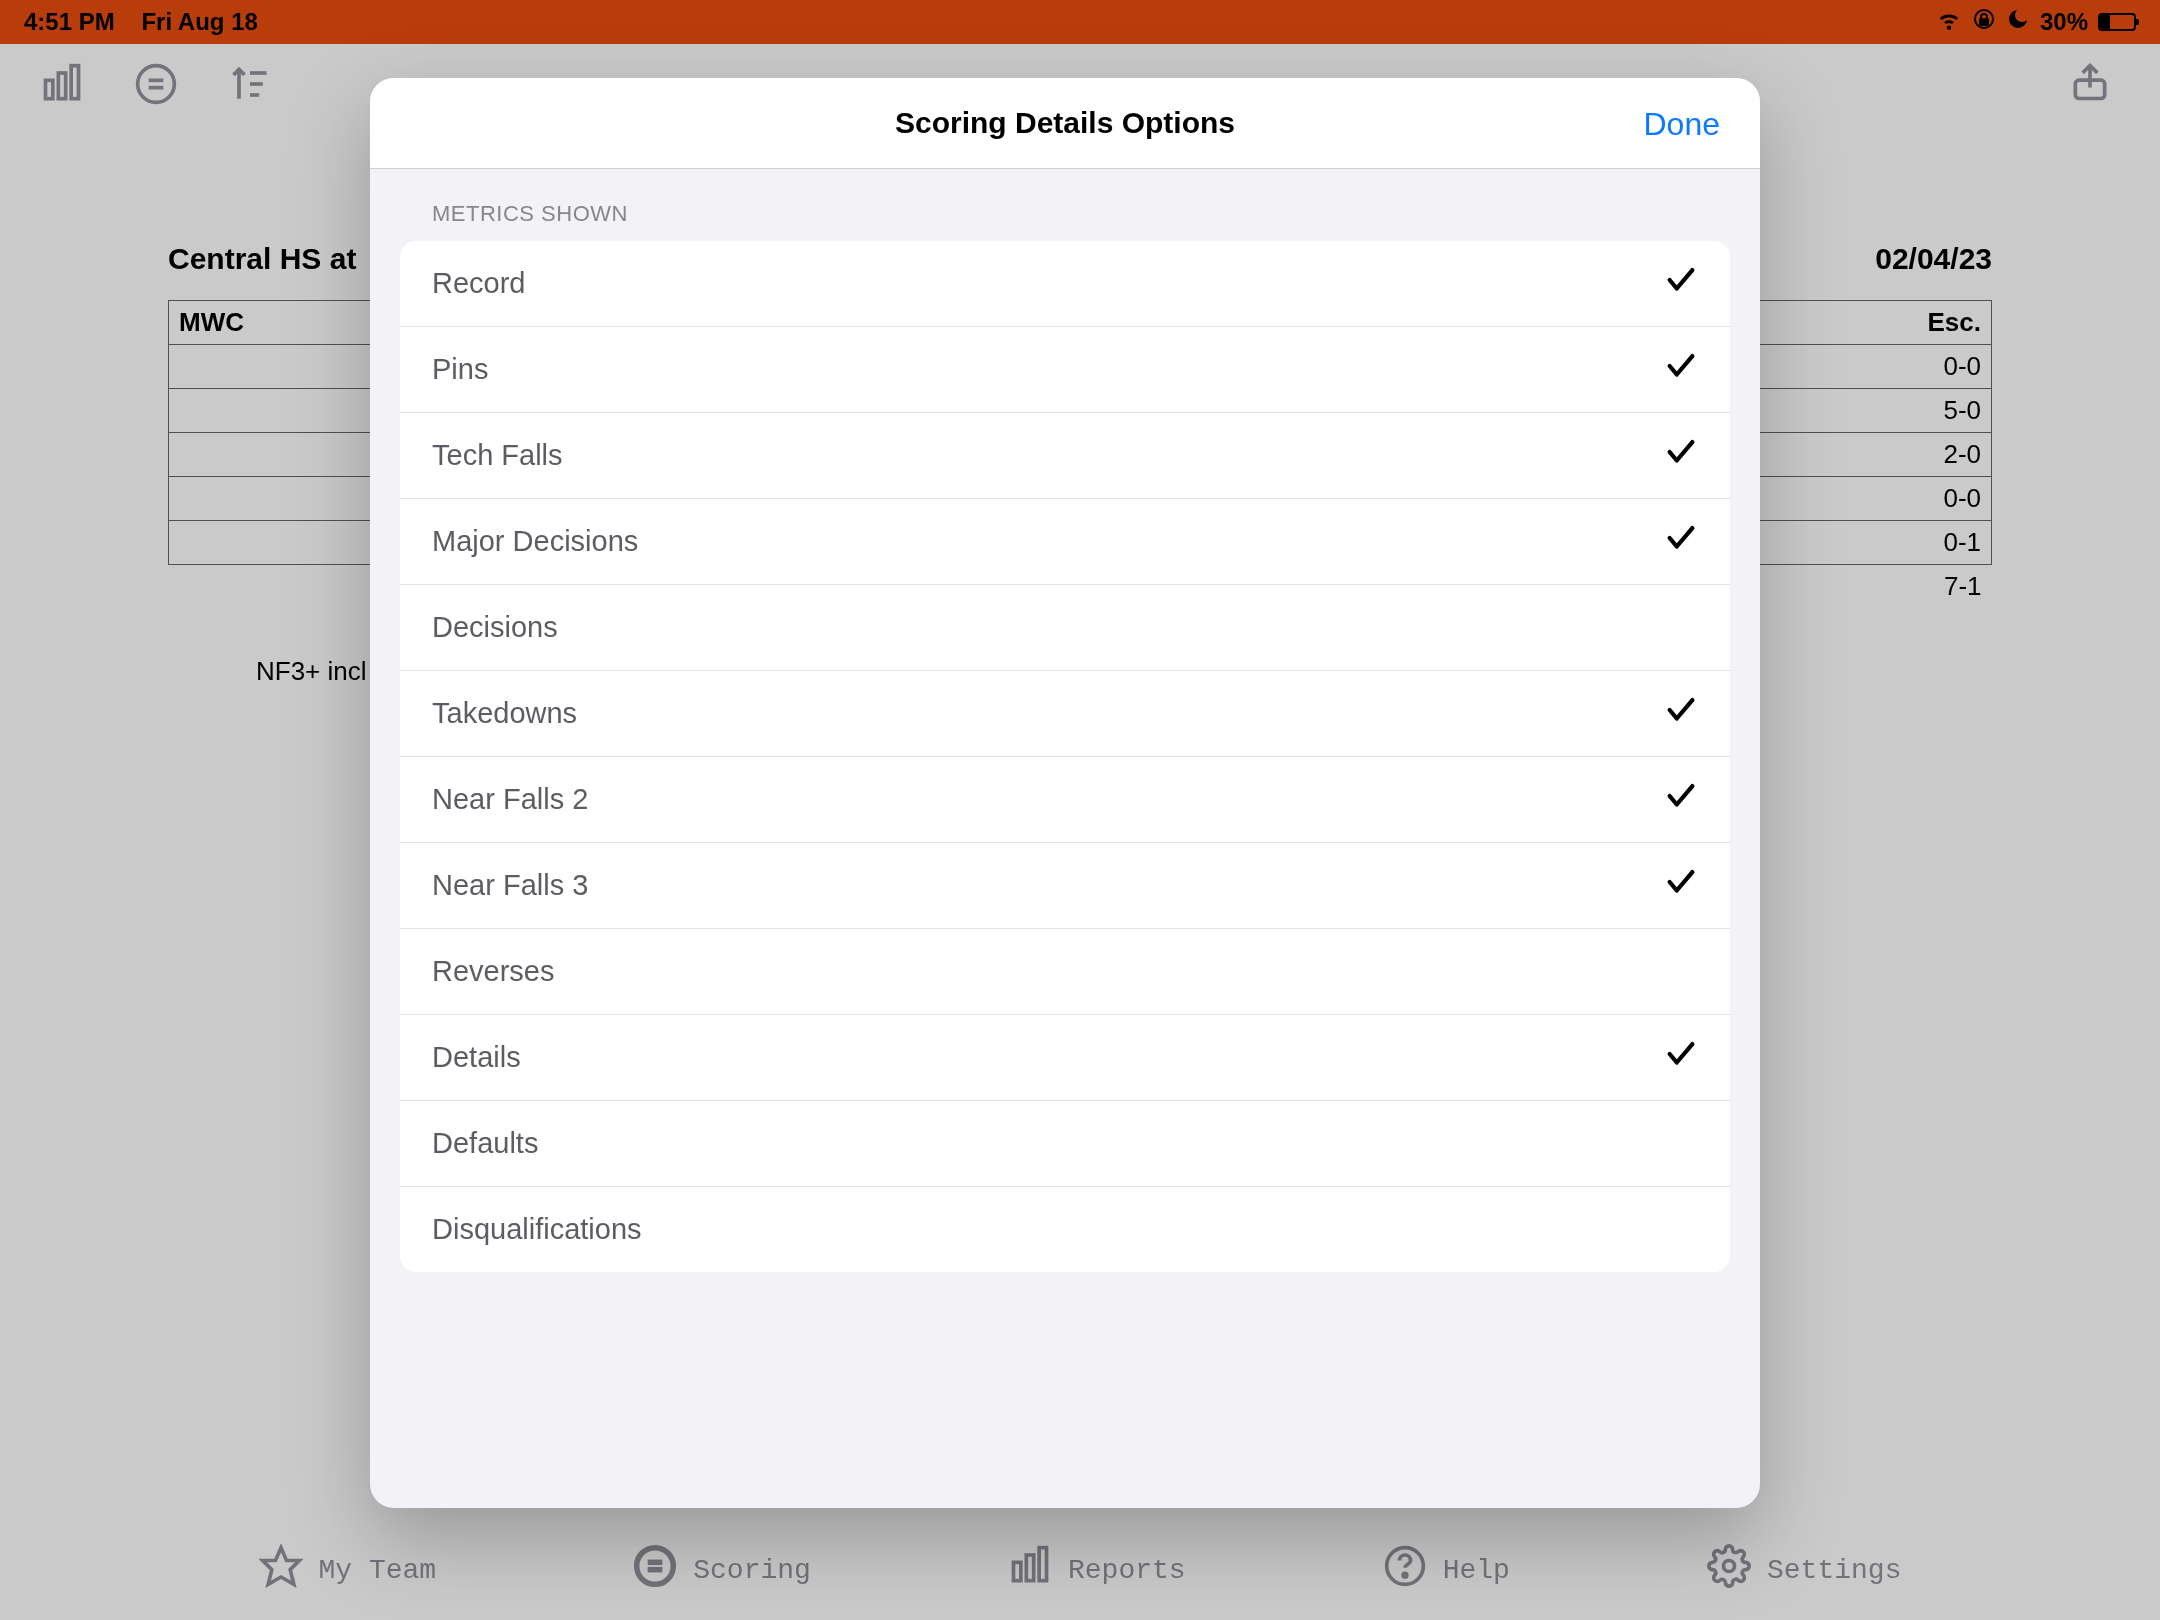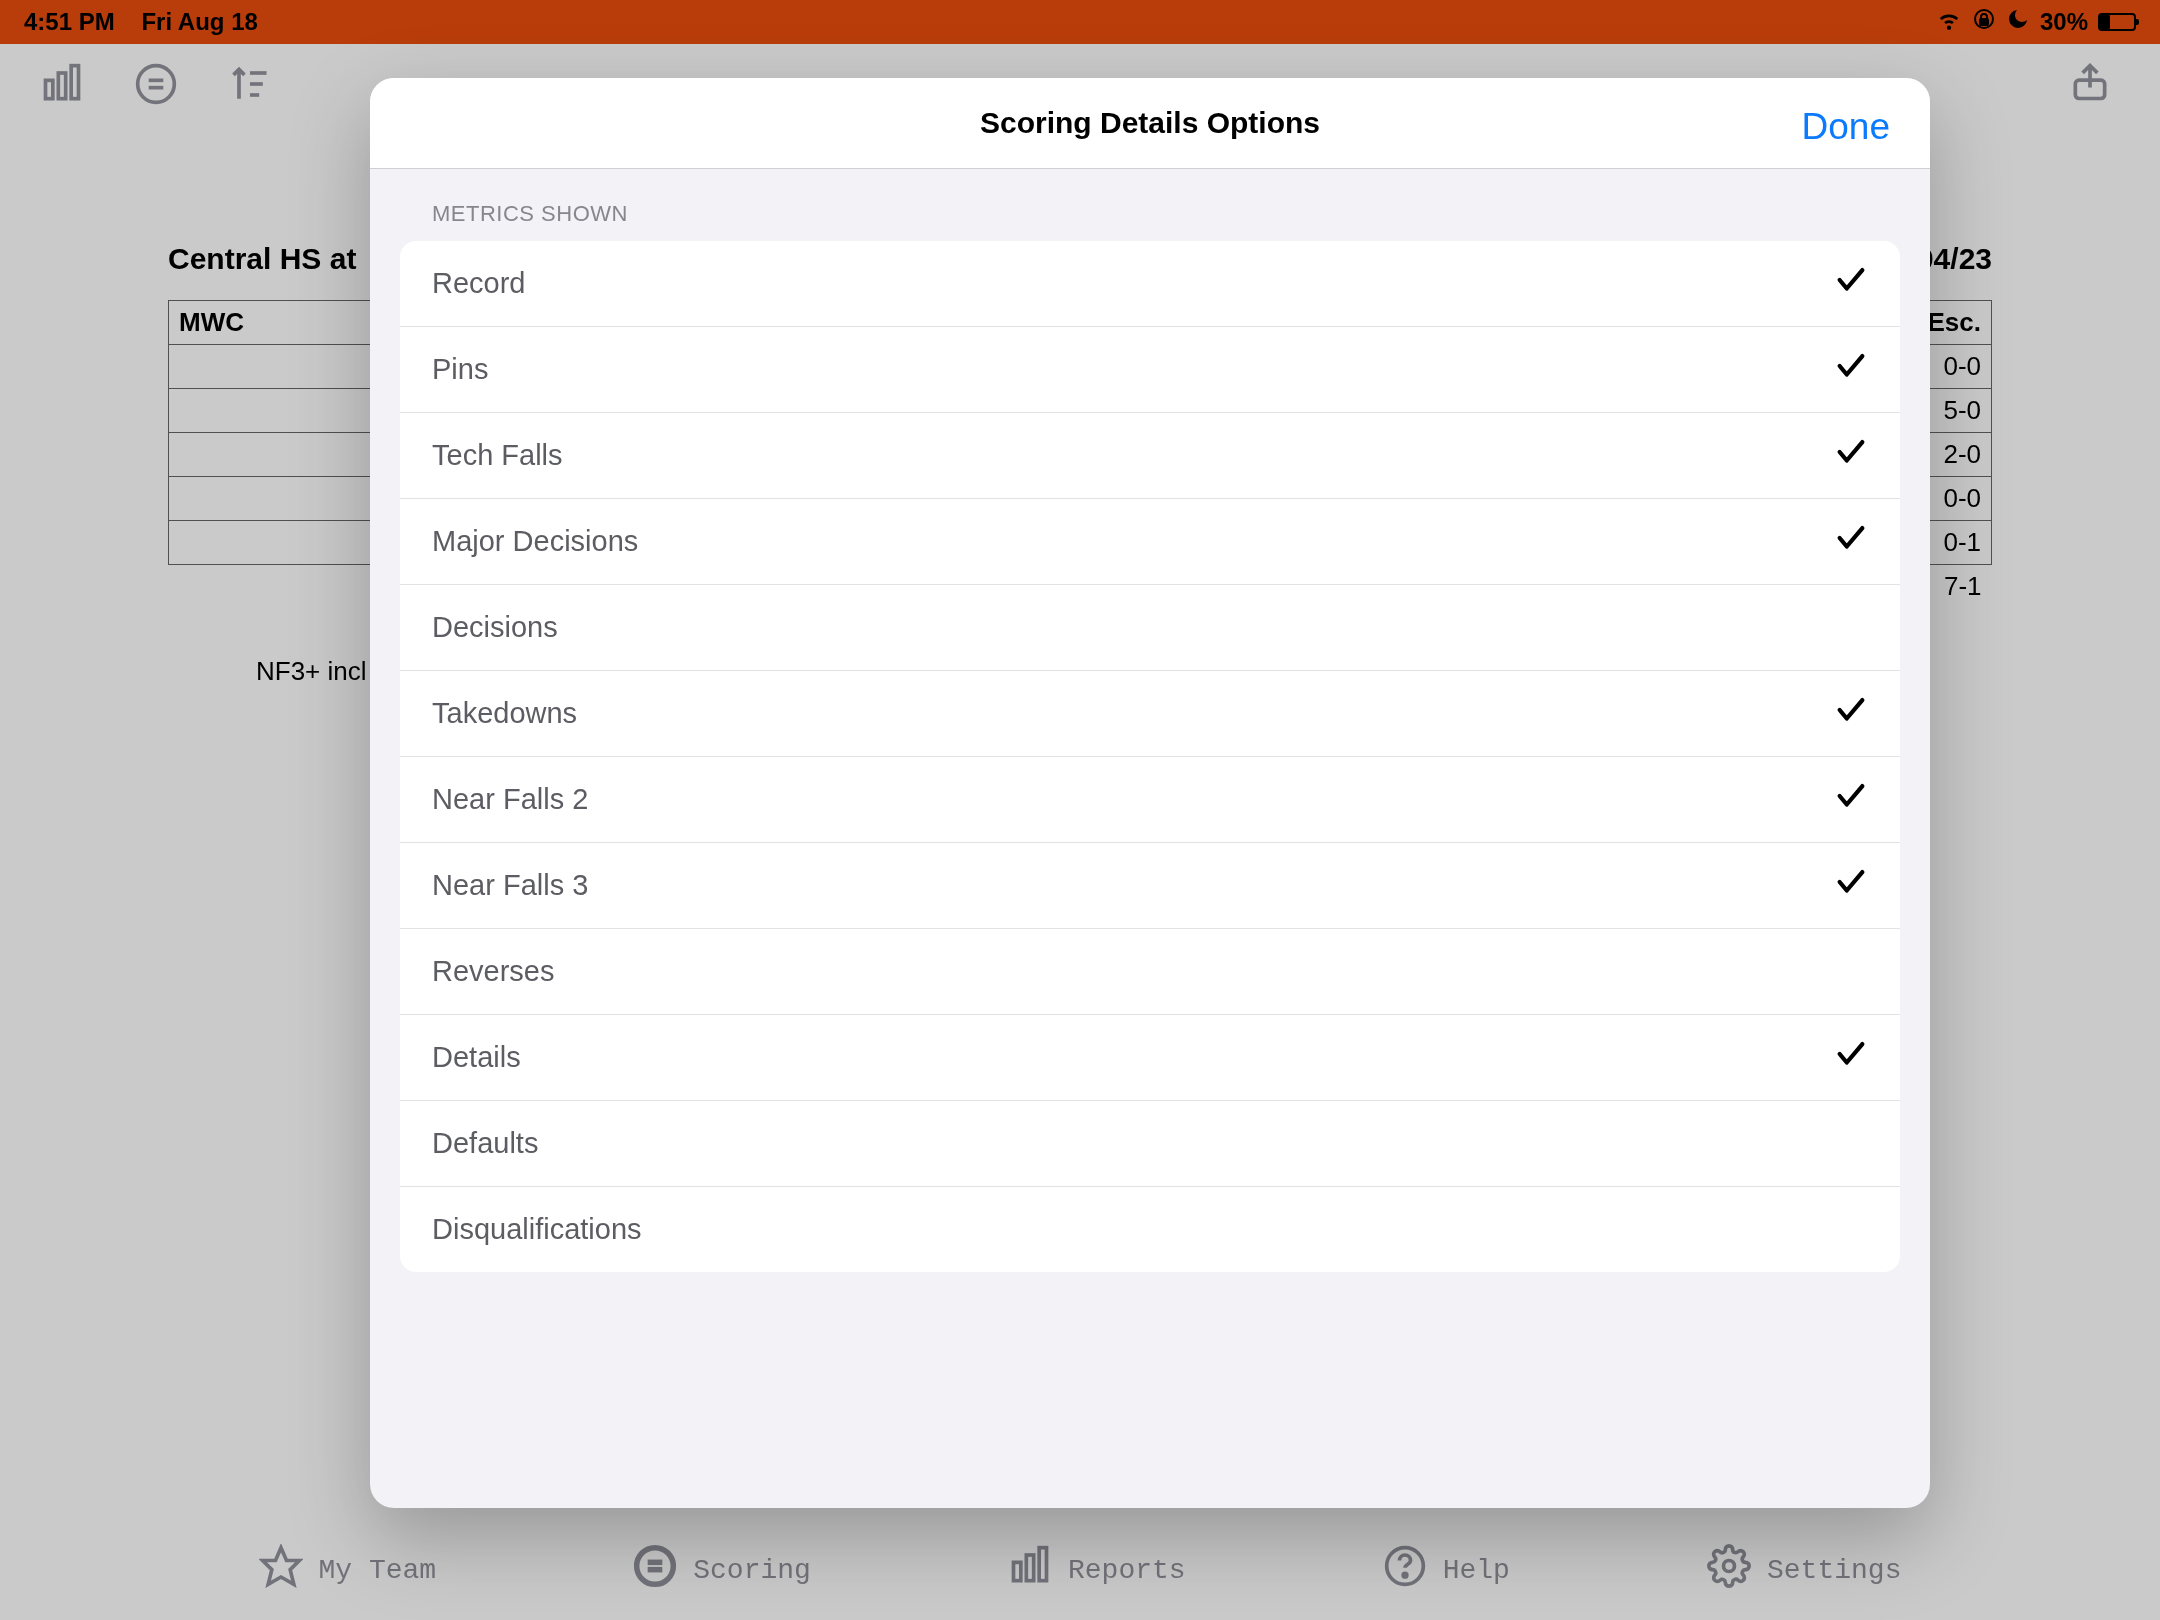--- a/index.html
+++ b/index.html
@@ -79,38 +79,38 @@
   
   .dimmer {
     position: absolute; inset: 0;
     background: rgba(0,0,0,0.05);
   }
 
   
   .modal {
     position: absolute;
     top: 78px; left: 370px;
-    width: 1560px; height: 1430px;
+    width: 1390px; height: 1430px;
     background: #f2f2f7;
     border-radius: 24px;
     overflow: hidden;
     box-shadow: 0 30px 80px rgba(0,0,0,0.25);
     display: flex; flex-direction: column;
   }
   .modal-header {
     background: #fff;
     text-align: center;
     padding: 28px 0;
     position: relative;
     border-bottom: 1px solid #d0d0d4;
   }
   .modal-title { font-size: 30px; font-weight: 600; }
   .done-btn {
     position: absolute; right: 40px; top: 28px;
-    font-size: 37px; color: #0a7aff; font-weight: 400;
+    font-size: 32px; color: #0a7aff; font-weight: 400;
     background: none; border: none; cursor: pointer;
   }
   .section-label {
     font-size: 22px; color: #86868c;
     letter-spacing: 0.5px;
     padding: 32px 12px 14px 62px;
   }
   .option-list {
     background: #fff;
     margin: 0 30px;

